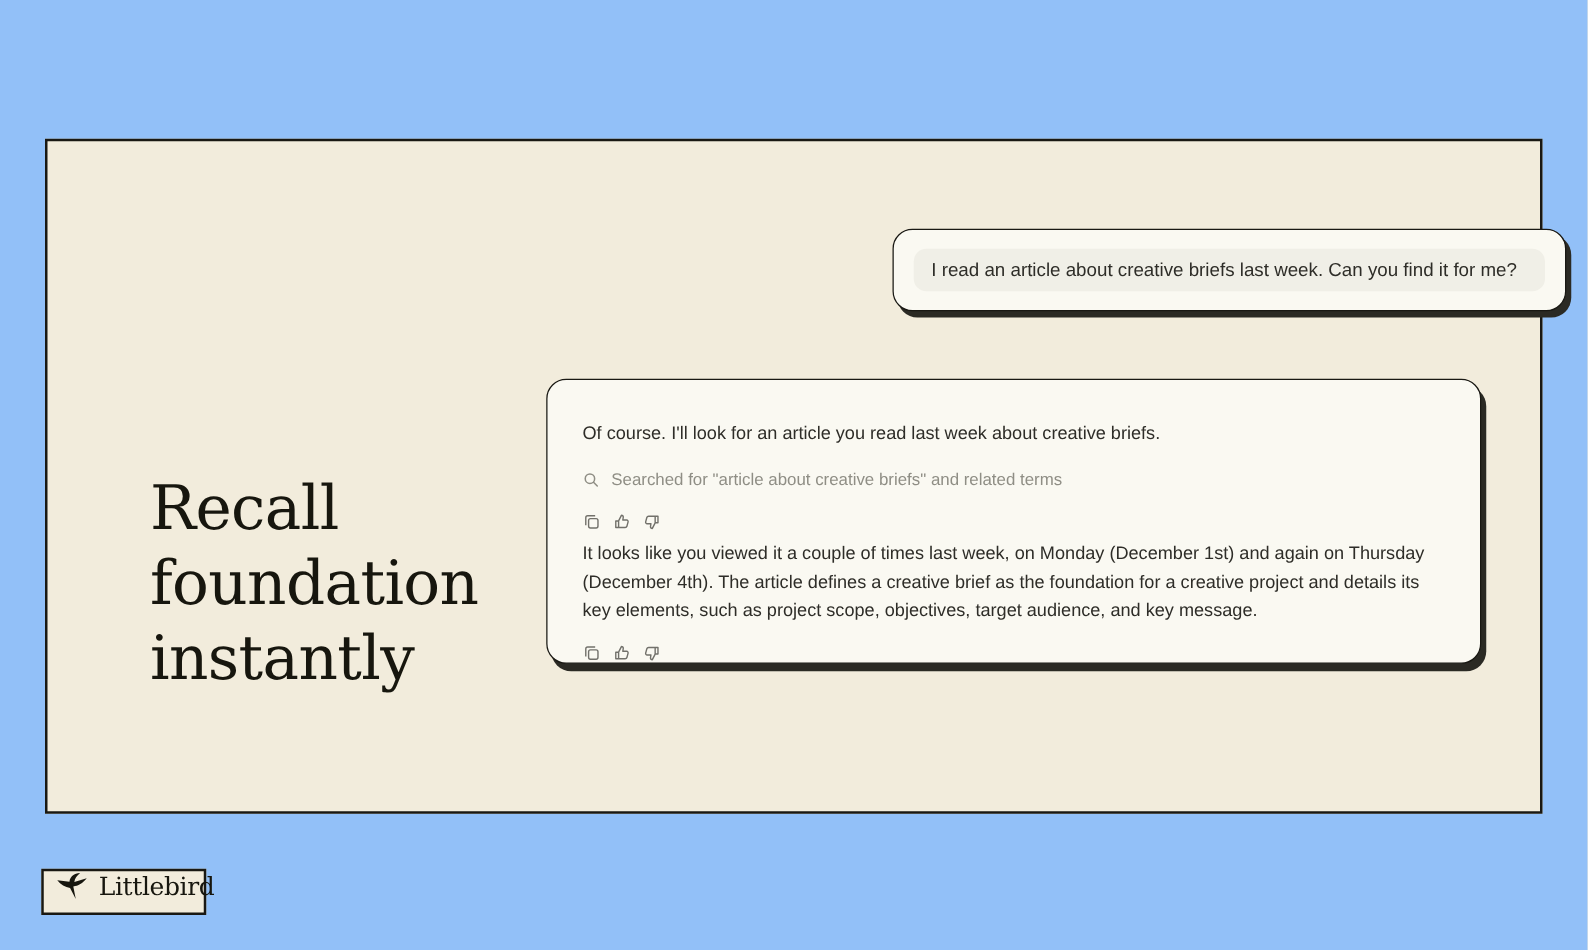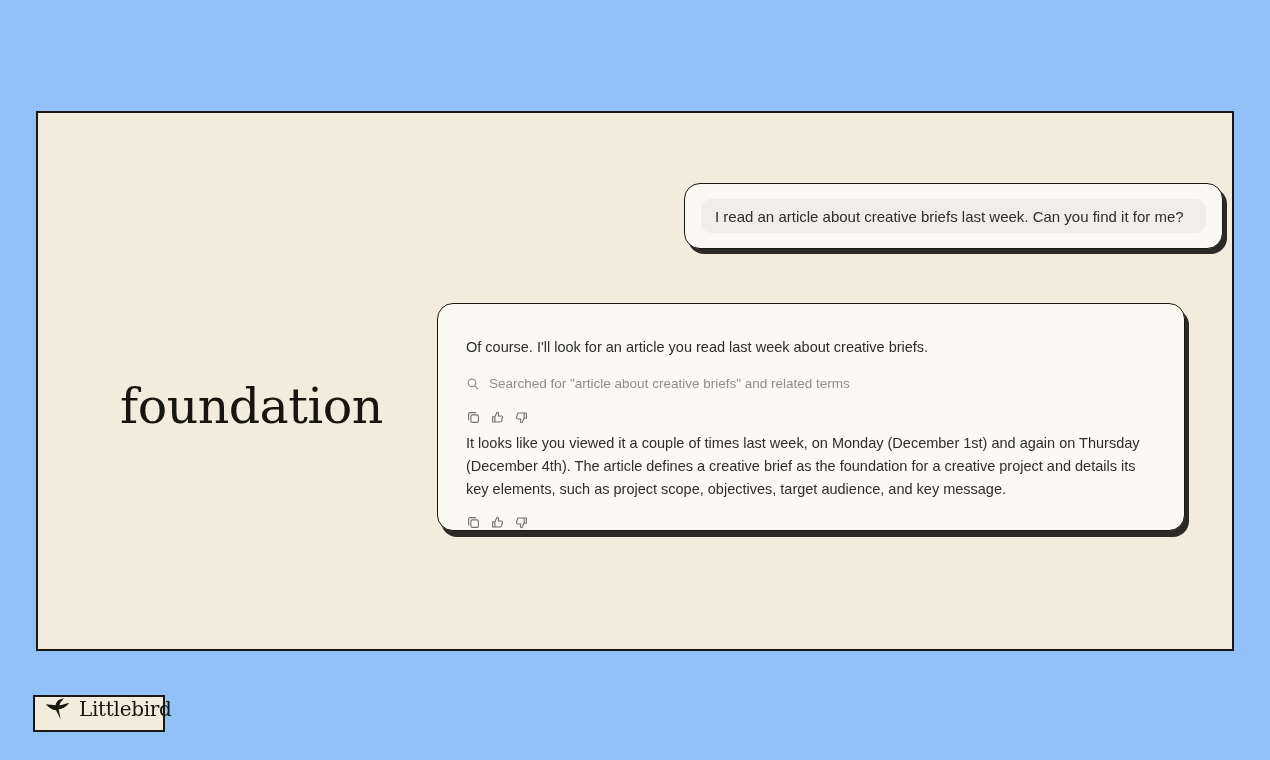--- a/index.html
+++ b/index.html
@@ -36,21 +36,21 @@
     position: absolute;
     background: #faf9f2;
     border: 1.5px solid #191813;
     border-radius: 16px;
     box-shadow: 4px 6px 0 #2b2a24;
     z-index: 5;
   }
 
   
   .user-card {
-    left: 684px; top: 183px;
+    left: 714px; top: 183px;
     width: 539px; height: 66px;
     box-shadow: 4px 5px 0 #2b2a24;
   }
   .user-bubble {
     position: absolute;
     left: 16px; right: 16px; top: 15px; bottom: 15px;
     background: #f0efe7;
     border-radius: 10px;
     display: flex;
     align-items: center;
@@ -120,21 +120,23 @@
     color: #17160e;
     letter-spacing: -0.3px;
   }
   .bird { width: 26px; height: 24px; display: block; }
 </style>
 </head>
 <body>
 
 <div class="panel">
   <div class="hero-title">
+    <div>Recall</div>
     <div>foundation</div>
+    <div>instantly</div>
   </div>
 </div>
 
 <div class="chat-card user-card">
   <div class="user-bubble">
     <span>I read an article about creative briefs last week. Can you find it for me?</span>
   </div>
 </div>
 
 <div class="chat-card assistant-card">

